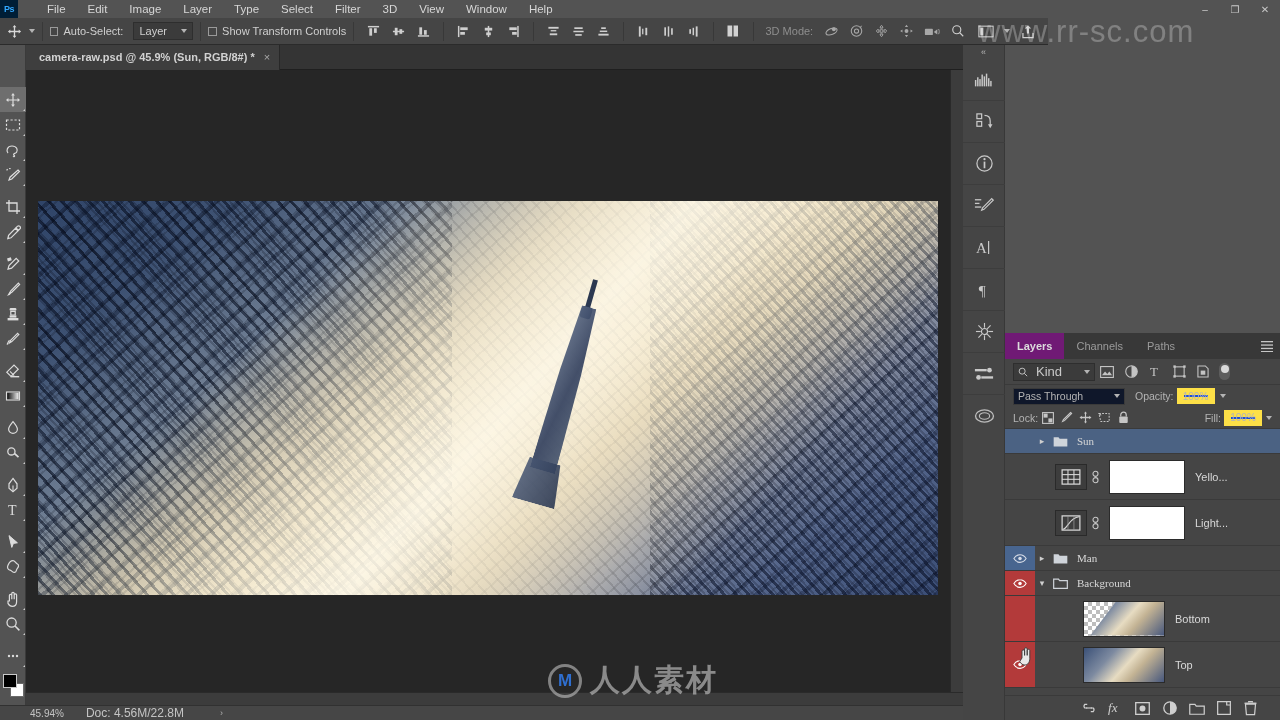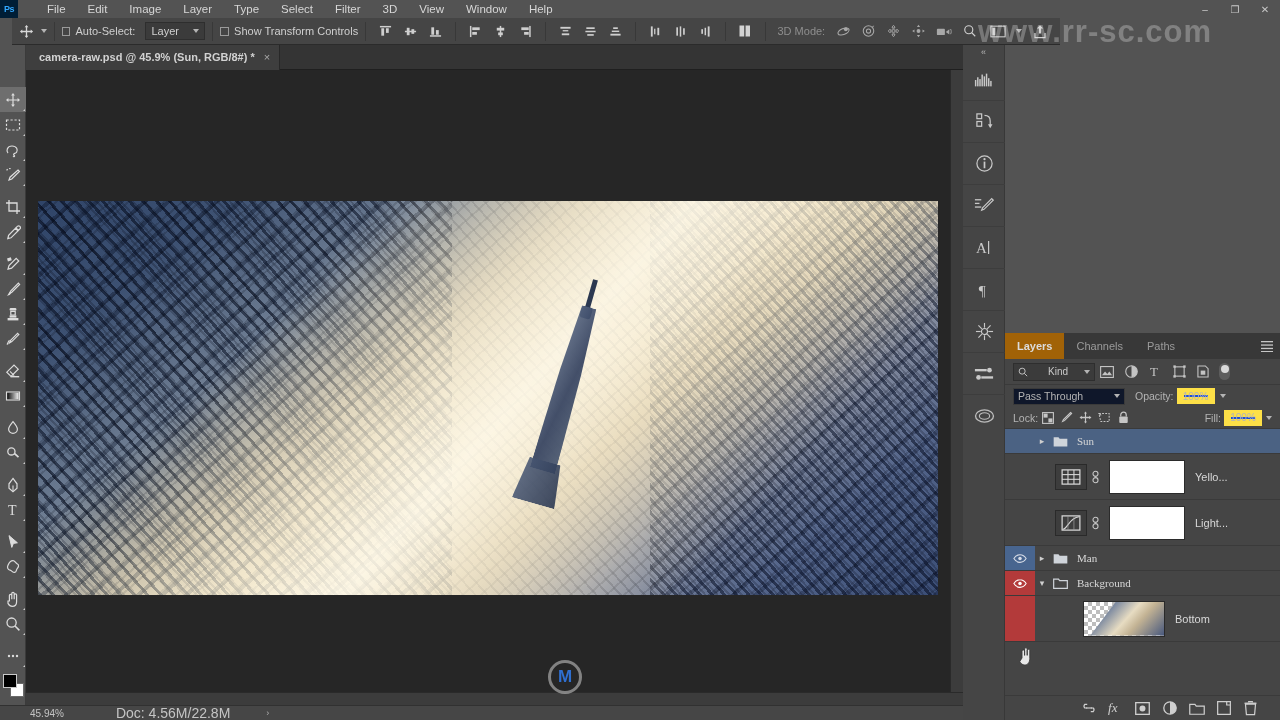--- a/index.html
+++ b/index.html
@@ -13,21 +13,21 @@
   .ps-logo{ width:18px; height:18px; background:#001e36; color:#31a8ff;
     font-size:9px; font-weight:bold; display:flex; align-items:center;
     justify-content:center; letter-spacing:-.5px; }
   .menu-items{ display:flex; align-items:center; margin-left:18px; }
   .menu-items span{ color:#d6d6d6; font-size:11.5px; padding:2px 11px; }
   .winctl{ position:absolute; right:0; top:0; height:18px; display:flex; }
   .winctl div{ width:30px; height:18px; display:flex; align-items:center;
     justify-content:center; color:#c8c8c8; font-size:10px; }
 
   
-  .optbar{ position:absolute; left:12px; top:18px; width:1048px; height:27px;
+  .optbar{ position:absolute; left:0; top:18px; width:1048px; height:27px;
     background:#454545; border-bottom:1px solid #2b2b2b; display:flex;
     align-items:center; }
   .opt-tool{ width:30px; display:flex; justify-content:center; align-items:center; }
   .caret{ width:0;height:0;border-left:3.5px solid transparent;
     border-right:3.5px solid transparent;border-top:4px solid #b4b4b4; }
   .sep{ width:1px; height:19px; background:#383838; margin:0 7px; }
   .chk{ width:9px;height:9px;border:1px solid #9a9a9a;background:#454545;
     display:inline-block; }
   .optlabel{ color:#cfcfcf; font-size:11px; margin-left:5px; white-space:nowrap;}
   .layersel{ background:#3b3b3b; border:1px solid #2e2e2e; height:18px;
@@ -108,21 +108,21 @@
   .cvscroll-v{ position:absolute; right:0; top:0; width:13px; height:635px;
     background:#3c3c3c; border-left:1px solid #2a2a2a;}
   .cvscroll-h{ position:absolute; left:0; bottom:0; width:937px; height:13px;
     background:#3c3c3c; border-top:1px solid #2a2a2a;}
 
   
   .statusbar{ position:absolute; left:0; bottom:0; width:1280px; height:15px;
     background:#464646; border-top:1px solid #313131; display:flex;
     align-items:center; }
   .statusbar .zoom{ color:#c4c4c4; font-size:10px; margin-left:30px; }
-  .statusbar .doc{ color:#c4c4c4; font-size:14px; margin-left:52px; }
+  .statusbar .doc{ color:#c4c4c4; font-size:12px; margin-left:22px; }
   .statusbar .arr{ color:#b0b0b0; font-size:9px; margin-left:36px; }
 
   
   .dock{ position:absolute; left:963px; top:45px; width:42px; height:675px;
     background:#454545; border-right:1px solid #383838; }
   .dock .collapse{ height:14px; display:flex; align-items:center;
     justify-content:center; color:#b5b5b5; font-size:9px; }
   .dockitem{ width:42px; height:42px; display:flex; align-items:center;
     justify-content:center; border-bottom:1px solid #3d3d3d; }
 
@@ -135,26 +135,26 @@
   .pmenu{ margin-left:auto; padding-right:7px; color:#c6c6c6; font-size:12px;
     display:flex; align-items:center; height:25px; }
   .pbody{ padding:14px 12px; color:#d5d5d5; font-size:11px; font-weight:bold;}
 
   
   .layerspanel{ position:absolute; left:1005px; top:333px; width:275px; height:387px;
     background:#454545; display:flex; flex-direction:column; }
   .ltabrow{ height:26px; background:#383838; display:flex; align-items:flex-end;}
   .ltab{ height:26px; padding:0 12px; display:flex; align-items:center;
     color:#9b9b9b; font-size:11px; }
-  .ltab.active{ background:#a16207; color:#dcdcdc; font-weight:bold; }
+  .ltab.active{ background:#701a75; color:#dcdcdc; font-weight:bold; }
   .filterrow{ height:26px; display:flex; align-items:center; padding:0 8px;
     border-bottom:1px solid #3a3a3a; }
   .kindsel{ width:82px; height:18px; background:#3b3b3b; border:1px solid #2e2e2e;
     display:flex; align-items:center; padding:0 4px; }
-  .kindsel .lbl{ color:#c9c9c9; font-size:10px; margin-left:20px; }
+  .kindsel .lbl{ color:#c9c9c9; font-size:13px; margin-left:8px; }
   .fico{ width:24px; height:20px; display:flex; align-items:center;
     justify-content:center; color:#c2c2c2; }
   .toggle-pill{ margin-left:4px; width:11px; height:17px; border-radius:6px;
     background:#5d5d5d; position:relative; }
   .toggle-pill::after{ content:""; position:absolute; left:1.5px; top:1.5px;
     width:8px;height:8px;border-radius:50%;background:#d8d8d8; }
   .blendrow{ height:22px; display:flex; align-items:center; padding:0 8px; }
   .blendsel{ width:112px; height:17px; background:#0f172a; border:1px solid #3a3a3a;
     display:flex; align-items:center; justify-content:space-between; padding:0 4px;}
   .blendsel span{ color:#b4b4b4; font-size:10.5px; }
@@ -198,21 +198,21 @@
       #c3b394 66%,#46577d 100%); }
   .tn-img.half{ clip-path:polygon(40% 0,100% 0,100% 100%,8% 100%); }
   .lbl-right{ color:#d8d8d8; font-size:11px; margin-left:10px; }
   .panelfoot{ height:25px; background:#454545; border-top:1px solid #3a3a3a;
     display:flex; align-items:center; justify-content:flex-end; padding-right:16px;}
   .fico2{ width:27px;height:25px;display:flex;align-items:center;
     justify-content:center;color:#cfcfcf;}
   .cursor-hand{ position:absolute; left:1018px; top:646px; width:16px;height:20px;
     pointer-events:none; }
   .wm-url{ position:absolute; left:978px; top:14px; font-size:31px;
-    font-weight:bold; color:rgba(235,235,235,.30); letter-spacing:1px;
+    font-weight:normal; color:rgba(235,235,235,.30); letter-spacing:1px;
     pointer-events:none; }
   .wm-logo{ position:absolute; left:548px; top:660px; display:flex;
     align-items:center; pointer-events:none; }
   .wm-logo .ring{ width:34px;height:34px;border-radius:50%;
     border:3px solid rgba(205,205,205,.55); display:flex; align-items:center;
     justify-content:center; color:#2f6fd0; font-size:17px; font-weight:bold;}
   .wm-logo .txt{ margin-left:8px; font-size:30px; font-weight:bold;
     color:rgba(200,200,200,.62); letter-spacing:2px; }
 </style>
 </head>
@@ -605,20 +605,21 @@
         <div class="shaft"></div>
           <div class="base"></div>
       </div>
     </div>
     <div class="cvscroll-v"></div>
     <div class="cvscroll-h"></div>
   </div>
 
   <div class="wm-logo">
     <div class="ring">M</div>
+    <div class="txt">人人素材</div>
   </div>
 
   <div class="statusbar">
     <span class="zoom">45.94%</span>
     <span class="doc">Doc: 4.56M/22.8M</span>
     <span class="arr">›</span>
   </div>
 
   <div class="dock">
     <div class="collapse">«</div>
@@ -911,20 +912,32 @@
 
       <div class="lrow">
         <div class="eyecol red"></div>
         <div class="pixthumb">
           <div class="checker"></div>
           <div class="tn-img half"></div>
         </div>
         <span class="lbl-right">Bottom</span>
       </div>
 
+      <div class="lrow">
+        <div class="eyecol red">
+          <svg class="eye" viewBox="0 0 16 10">
+              <path d="M8 0.6C3.6 0.6 1 5 1 5s2.6 4.4 7 4.4S15 5 15 5 12.4 0.6 8 0.6z" fill="none" stroke="#ffffff" stroke-width="1.2"></path>
+              <circle cx="8" cy="5" r="2" fill="#ffffff"></circle>
+            </svg>
+        </div>
+        <div class="pixthumb">
+          <div class="tn-img"></div>
+        </div>
+        <span class="lbl-right">Top</span>
+      </div>
     </div>
 
     <div class="panelfoot">
       <div class="fico2">
         <svg width="16" height="10" viewBox="0 0 18 11">
             <path d="M7 5.5H4.2a3 3 0 010-4h2.8M11 5.5h2.8a3 3 0 010 4H11" fill="none" stroke="#cfcfcf" stroke-width="1.3"></path>
             <line x1="5.5" y1="5.5" x2="12.5" y2="5.5" stroke="#cfcfcf" stroke-width="1.3"></line>
           </svg>
       </div>
       <div class="fico2">

